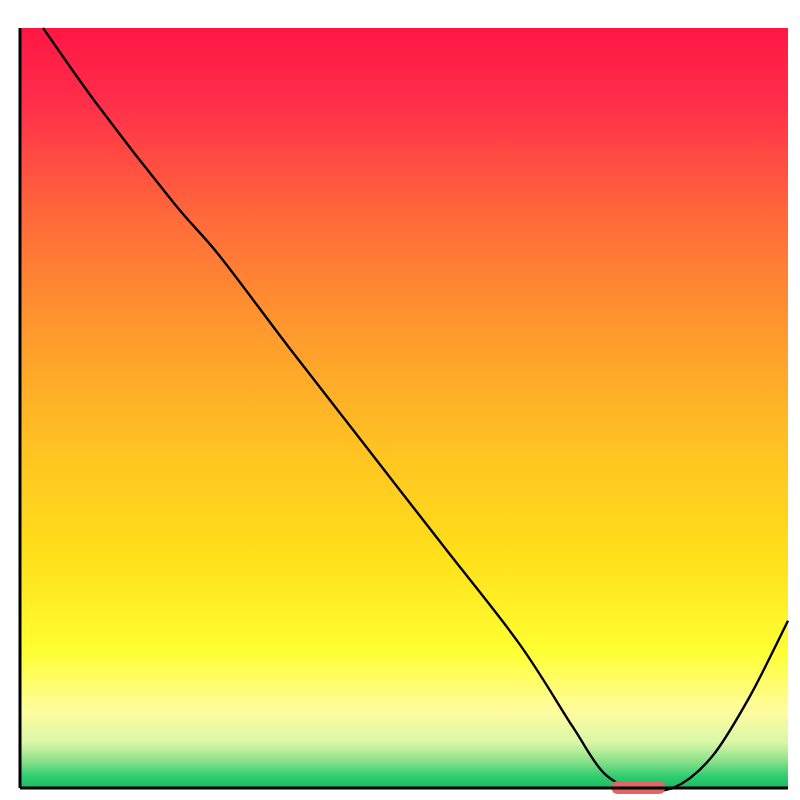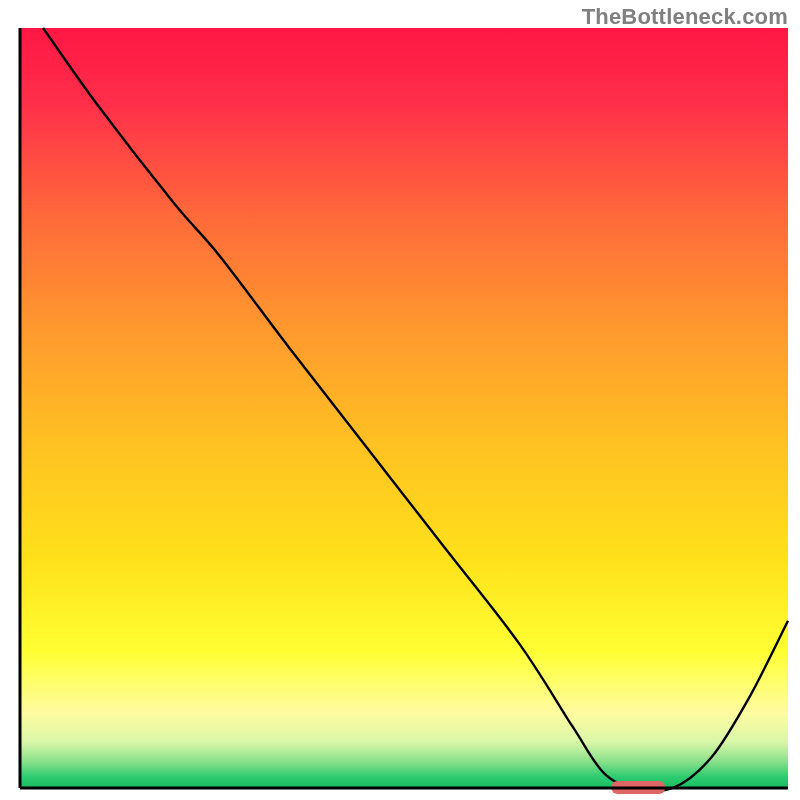--- a/index.html
+++ b/index.html
@@ -25,21 +25,20 @@
     color: #808080;
     letter-spacing: 0.2px;
     z-index: 5;
   }
   svg { display: block; }
 </style>
 </head>
 <body>
 
 <div class="chart-wrap">
-  <div class="watermark">TheBottleneck.com</div>
 
   <svg id="chart-svg" width="800" height="800" viewBox="0 0 800 800">
     <defs>
       <linearGradient id="bg-grad" x1="0" y1="0" x2="0" y2="1">
           <stop offset="0.00%" stop-color="#ff1744"></stop>
           <stop offset="10.00%" stop-color="#ff2f4a"></stop>
           <stop offset="25.00%" stop-color="#ff6a3a"></stop>
           <stop offset="40.00%" stop-color="#ff9a2e"></stop>
           <stop offset="55.00%" stop-color="#ffc222"></stop>
           <stop offset="70.00%" stop-color="#ffe11a"></stop>

